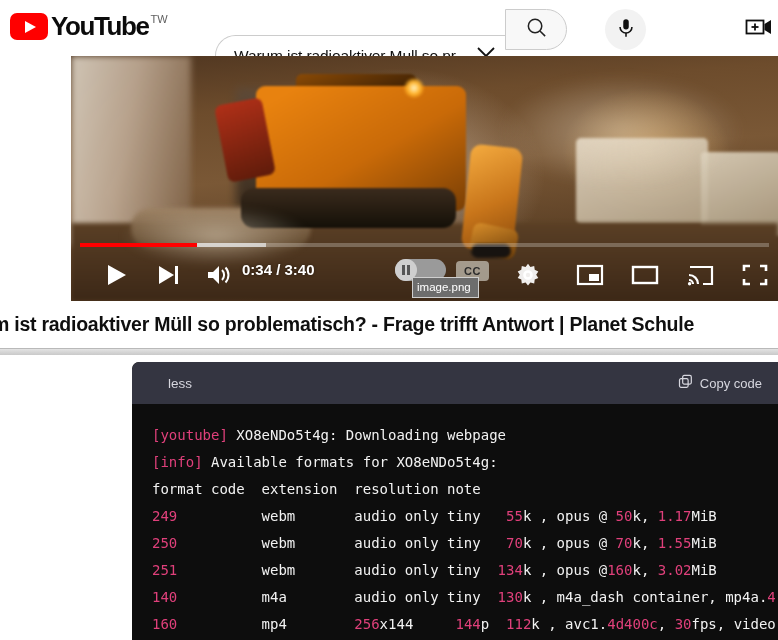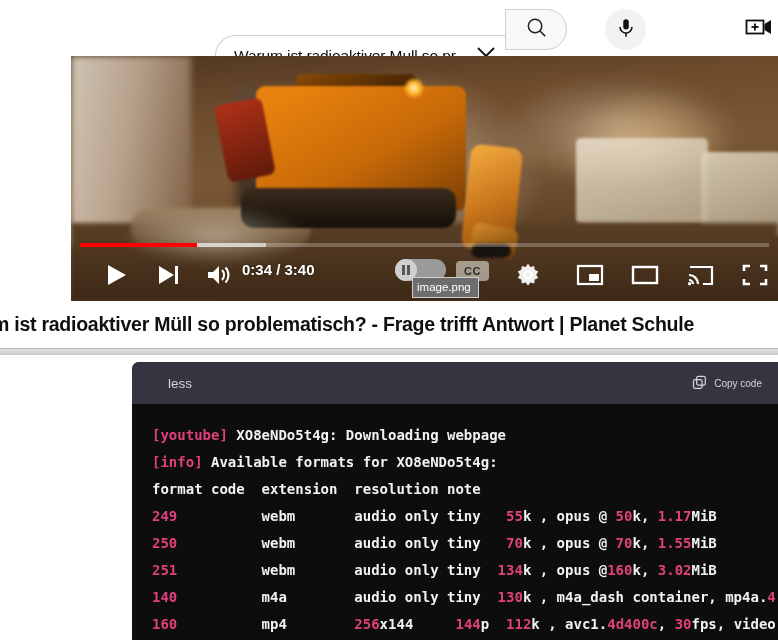--- a/index.html
+++ b/index.html
@@ -254,41 +254,47 @@
   }
   .code-head {
     height:42px; background:#343541;
     display:flex; align-items:center;
     padding:0 16px 0 22px;
     border-radius:7px 0 0 0;
   }
   .code-lang { color:#d6d6de; font-size:13.5px;padding-left:14px; }
   .copy-code {
     margin-left:auto; display:flex; align-items:center; gap:7px;
-    color:#d6d6de; font-size:10px;
+    color:#d6d6de; font-size:13px;
   }
   .code-body {
     padding:18px 16px 0 20px;
     font-family:"DejaVu Sans Mono", monospace;
     font-size:14px; line-height:27px;
     color:#e6e6e6;
     white-space:pre;
     overflow:hidden;
-    font-weight:bold;
   }
   .tok-pink { color:#e0407b; }
   .tok-white { color:#f2f2f2; }
 </style>
 </head>
 <body>
 
 <div id="root">
 
   <div class="yt-header">
 
+    <div class="yt-logo-wrap">
+      <div class="yt-play-badge">
+        <div class="yt-play-tri"></div>
+      </div>
+      <span class="yt-wordmark">YouTube</span>
+      <span class="yt-country">TW</span>
+    </div>
 
     <div class="search-wrap">
       <div class="search-field">
         <span class="search-text">Warum ist radioaktiver Mull so pr</span>
         <span class="clear-x">
           <svg width="28" height="28" viewBox="0 0 28 28">
             <line x1="6" y1="6" x2="22" y2="22" stroke="#111" stroke-width="1.8"></line>
             <line x1="22" y1="6" x2="6" y2="22" stroke="#111" stroke-width="1.8"></line>
           </svg>
         </span>

